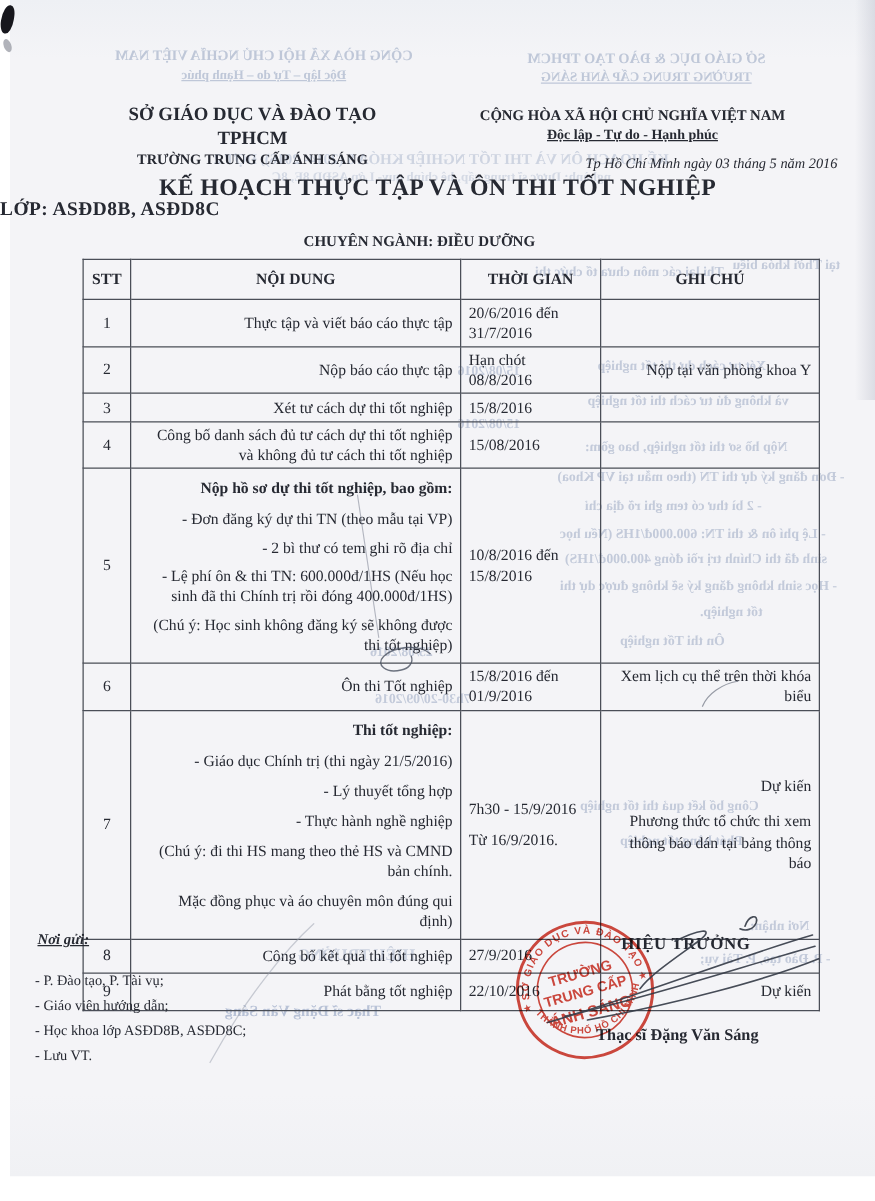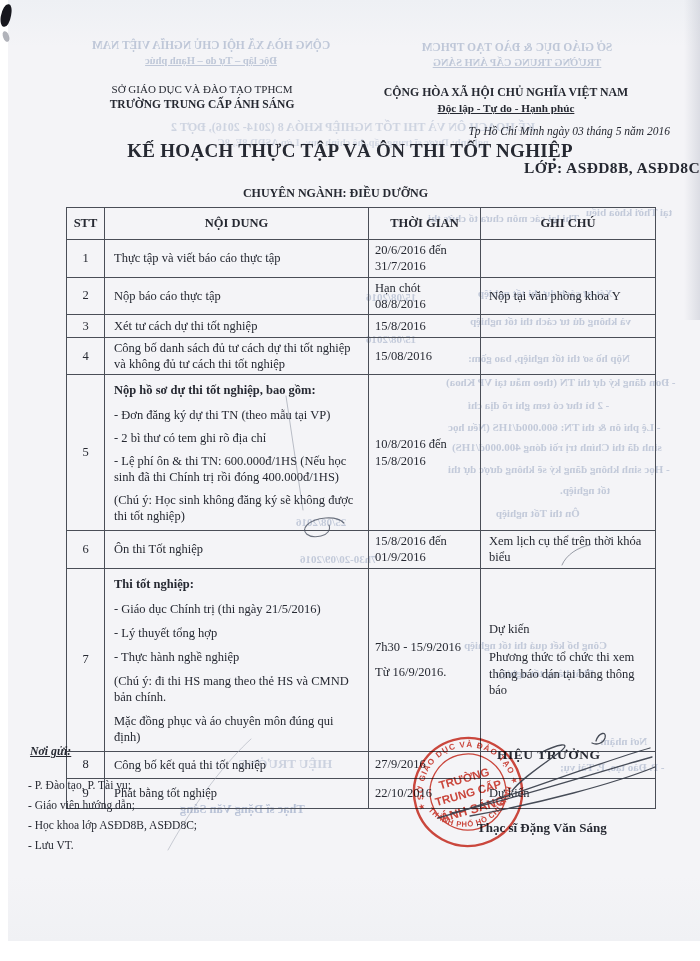--- a/index.html
+++ b/index.html
@@ -29,38 +29,38 @@
   .g6{left:468px;top:352px}.g7{left:446px;top:376px}.g8{left:468px;top:399px}
   .g9{left:448px;top:421px}.g10{left:452px;top:441px}.g11{left:448px;top:463px}
   .g12{left:560px;top:484px}.g13{left:496px;top:507px}.g14{left:296px;top:516px}
   .g15{left:300px;top:553px}.g16{left:464px;top:639px}.g17{left:496px;top:667px}
   .g18{left:600px;top:735px}.g19{left:560px;top:761px}
   .g20{left:238px;top:756px;font-size:13px;opacity:.65}
   .g21{left:180px;top:802px;font-size:12.5px;color:#aab6cf;opacity:.8}
 
   
   .org{position:absolute;left:92px;top:83px;width:220px;text-align:center;line-height:1.25;}
-  .org-l1{font-size:11px;}
+  .org-l1{font-size:15px;font-weight:bold;}
   .org-l2{font-size:11.5px;font-weight:bold;}
   .nat{position:absolute;left:368px;top:85px;width:276px;text-align:center;line-height:1.3;}
   .nat-l1{font-size:11.8px;font-weight:bold;}
   .nat-l2{font-size:11.2px;font-weight:bold;text-decoration:underline;margin-top:1px;}
   .dateline{position:absolute;right:30px;top:125px;font-size:11.5px;font-style:italic;}
   .title1{position:absolute;left:0;top:140px;width:700px;text-align:center;
           font-size:19px;font-weight:bold;letter-spacing:.3px;}
-  .title2{position:absolute;left:0;top:159px;width:700px;text-align:right;
+  .title2{position:absolute;left:0;top:159px;width:700px;text-align:left;
           font-size:15.5px;font-weight:bold;letter-spacing:.4px;}
   .subtitle{position:absolute;left:0;top:186px;width:671px;text-align:center;
             font-size:12px;font-weight:bold;}
 
   
   table.main{position:absolute;left:66px;top:207px;width:589px;border-collapse:collapse;
              table-layout:fixed;}
   .main th,.main td{border:1.4px solid #4a4e57;font-size:12.5px;padding:2px 6px;
-                    vertical-align:middle;overflow:hidden;}
+                    vertical-align:middle;overflow:hidden;text-align:right;}
   .main th{font-weight:bold;text-align:center;}
   .h32{height:32px}.h34{height:34px}.h27{height:27px}.h23{height:23px}.h29{height:29px}
   .h149{height:149px}.h36{height:36px}.h141{height:141px}.h30{height:30px}
   td.stt{text-align:center;}
   td.content{padding-left:9px;line-height:1.28;}
   td.time{text-align:left;line-height:1.3;}
   td.note{padding-left:8px;line-height:1.3;}
   tr.tall td.content{vertical-align:top;padding-top:7px;padding-bottom:6px;}
   .bold-line{font-weight:bold;margin-bottom:9px;}
   .vgap7 div+div{margin-top:7px;}

